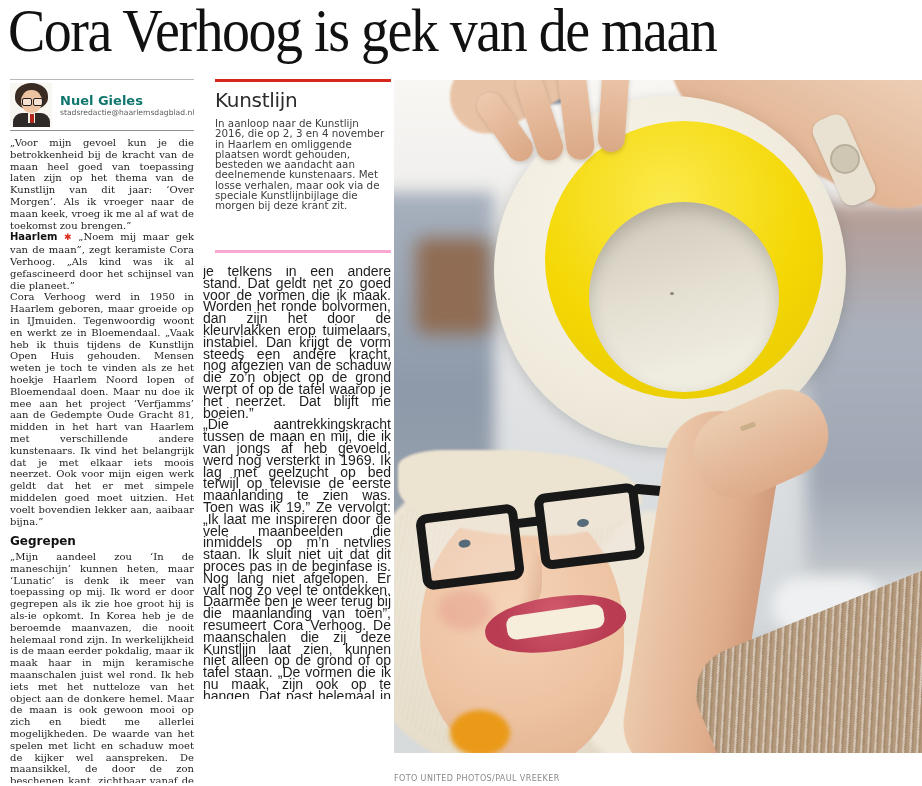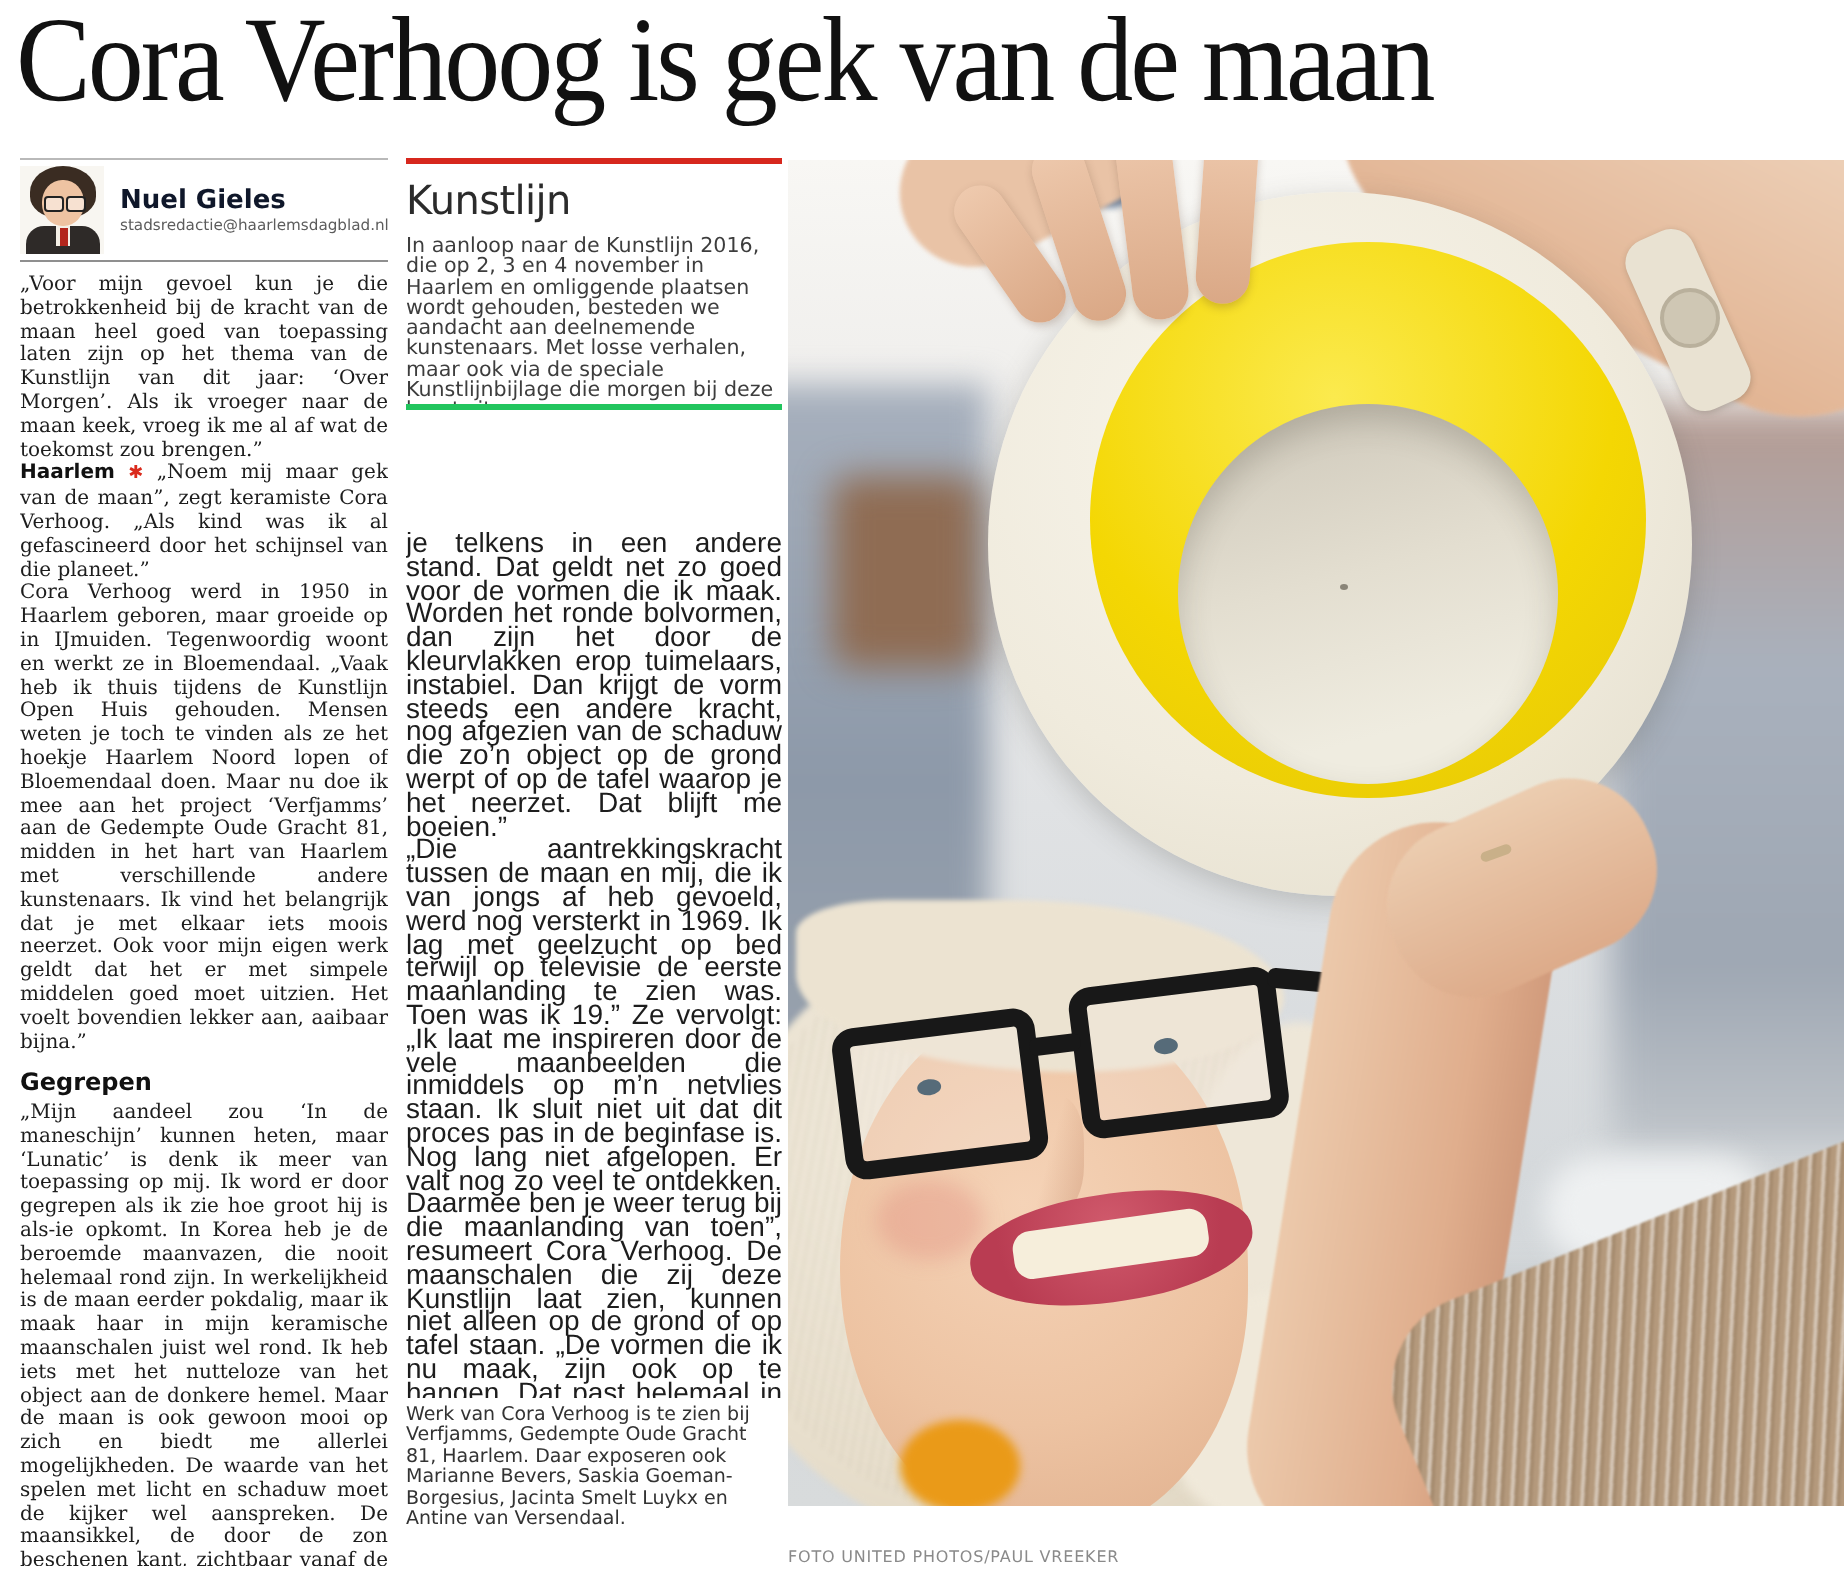--- a/index.html
+++ b/index.html
@@ -16,34 +16,34 @@
   .byline{display:flex;gap:8px;align-items:center;border-top:1px solid #b9b9b9;
     border-bottom:1px solid #8f8f8f;padding:3px 0 3px;}
   .avatar{position:relative;width:42px;height:44px;background:#f8f6f1;overflow:hidden;flex:0 0 auto;}
   .av-hair{position:absolute;left:5px;top:0;width:33px;height:26px;background:#3a2c22;border-radius:50% 50% 42% 42%;}
   .av-face{position:absolute;left:11px;top:7px;width:21px;height:23px;background:#eec3a2;border-radius:48%;}
   .av-lens{position:absolute;top:15px;width:8px;height:6px;border:1px solid #222;border-radius:2px;background:rgba(255,255,255,.5);}
   .av-lens.l{left:12px;} .av-lens.r{left:23px;}
   .av-body{position:absolute;left:3px;top:30px;width:37px;height:14px;background:#2e2a28;border-radius:9px 9px 0 0;}
   .av-shirt{position:absolute;left:18px;top:30px;width:7px;height:10px;background:#f4efe6;}
   .av-tie{position:absolute;left:20px;top:31px;width:4px;height:9px;background:#b3261c;}
-  .byline-name{font-weight:700;font-size:13px;color:#0f172a;line-height:15px;}
+  .byline-name{font-weight:700;font-size:13px;color:#0f766e;line-height:15px;}
   .byline-email{font-size:7.6px;color:#5c5c5c;line-height:9px;}
 
   .bodytext{margin-top:6px;font-family:"DejaVu Serif",serif;font-size:10px;line-height:11.8px;
     text-align:justify;color:#1d1d1d;}
   .bodytext p{margin:0;hyphens:auto;}
   .dateline{font-family:"DejaVu Sans",sans-serif;font-weight:700;font-size:10px;color:#111;}
   .star{color:#da2a1c;font-size:9px;}
   .subhead{margin:9px 0 3px;font-family:"DejaVu Sans",sans-serif;font-weight:700;font-size:12px;color:#111;}
 
   
   .col2{position:absolute;left:203px;top:79px;width:188px;height:705px;}
-  .kbox{position:absolute;top:0;left:0;right:0;height:126px;box-sizing:border-box;
-    border-top:3px solid #d7271d;border-bottom:3px solid #22c55e;padding:7px 2px 0 0;overflow:hidden;}
+  .kbox{position:absolute;top:0;left:12px;right:0;height:174px;box-sizing:border-box;
+    border-top:3px solid #d7271d;border-bottom:3px solid #f9a8d4;padding:7px 2px 0 0;overflow:hidden;}
   .kbox-title{font-size:20px;color:#2b2b2b;letter-spacing:-.3px;line-height:22px;}
   .kbox-body{margin-top:7px;font-size:10.3px;font-weight:400;color:#3d3d3d;line-height:10.3px;text-align:left;}
   .flow{position:absolute;top:187px;left:0;right:0;height:433px;overflow:hidden;
     font-family:Liberation Sans, sans-serif;font-size:14px;line-height:11.8px;text-align:justify;color:#1d1d1d;}
   .flow p{margin:0;hyphens:auto;}
   .note{position:absolute;top:624px;left:0;right:0;font-size:9.5px;line-height:10.4px;color:#333;}
 
   
   .photo{position:absolute;left:394px;top:80px;width:528px;height:673px;overflow:hidden;background:#e3e4e5;}
   .photo div{position:absolute;}
@@ -164,21 +164,20 @@
 
   <div class="col2">
     <div class="kbox">
       <div class="kbox-title">Kunstlijn</div>
       <div class="kbox-body">In aanloop naar de Kunstlijn 2016, die op 2, 3 en 4 november in Haarlem en omliggende plaatsen wordt gehouden, besteden we aandacht aan deelnemende kunstenaars. Met losse verhalen, maar ook via de speciale Kunstlijnbijlage die morgen bij deze krant zit.</div>
     </div>
     <div class="flow">
       <p>je telkens in een andere stand. Dat geldt net zo goed voor de vormen die ik maak. Worden het ronde bolvormen, dan zijn het door de kleurvlakken erop tuimelaars, instabiel. Dan krijgt de vorm steeds een andere kracht, nog afgezien van de schaduw die zo’n object op de grond werpt of op de tafel waarop je het neerzet. Dat blijft me boeien.”</p>
       <p>„Die aantrekkingskracht tussen de maan en mij, die ik van jongs af heb gevoeld, werd nog versterkt in 1969. Ik lag met geelzucht op bed terwijl op televisie de eerste maanlanding te zien was. Toen was ik 19.” Ze vervolgt: „Ik laat me inspireren door de vele maanbeelden die inmiddels op m’n netvlies staan. Ik sluit niet uit dat dit proces pas in de beginfase is. Nog lang niet afgelopen. Er valt nog zo veel te ontdekken. Daarmee ben je weer terug bij die maanlanding van toen”, resumeert Cora Verhoog. De maanschalen die zij deze Kunstlijn laat zien, kunnen niet alleen op de grond of op tafel staan. „De vormen die ik nu maak, zijn ook op te hangen. Dat past helemaal in de centrale presentatietentoonstelling van alle deelnemende kunstenaars in de Vishal. Ik ben benieuwd hoe die expositie daar gaat uitpakken.”</p>
     </div>
-    <div class="note">Werk van Cora Verhoog is te zien bij Verfjamms, Gedempte Oude Gracht 81, Haarlem. Daar exposeren ook Marianne Bevers, Saskia Goeman-Borgesius, Jacinta Smelt Luykx en Antine van Versendaal.</div>
   </div>
 
   <div class="photo">
     <div class="ph-sky"></div>
     <div class="ph-bgl"></div>
     <div class="ph-bgl-roof"></div>
     <div class="ph-bgr"></div>
     <div class="ph-street"></div>
     <div class="ph-car"></div>
 

